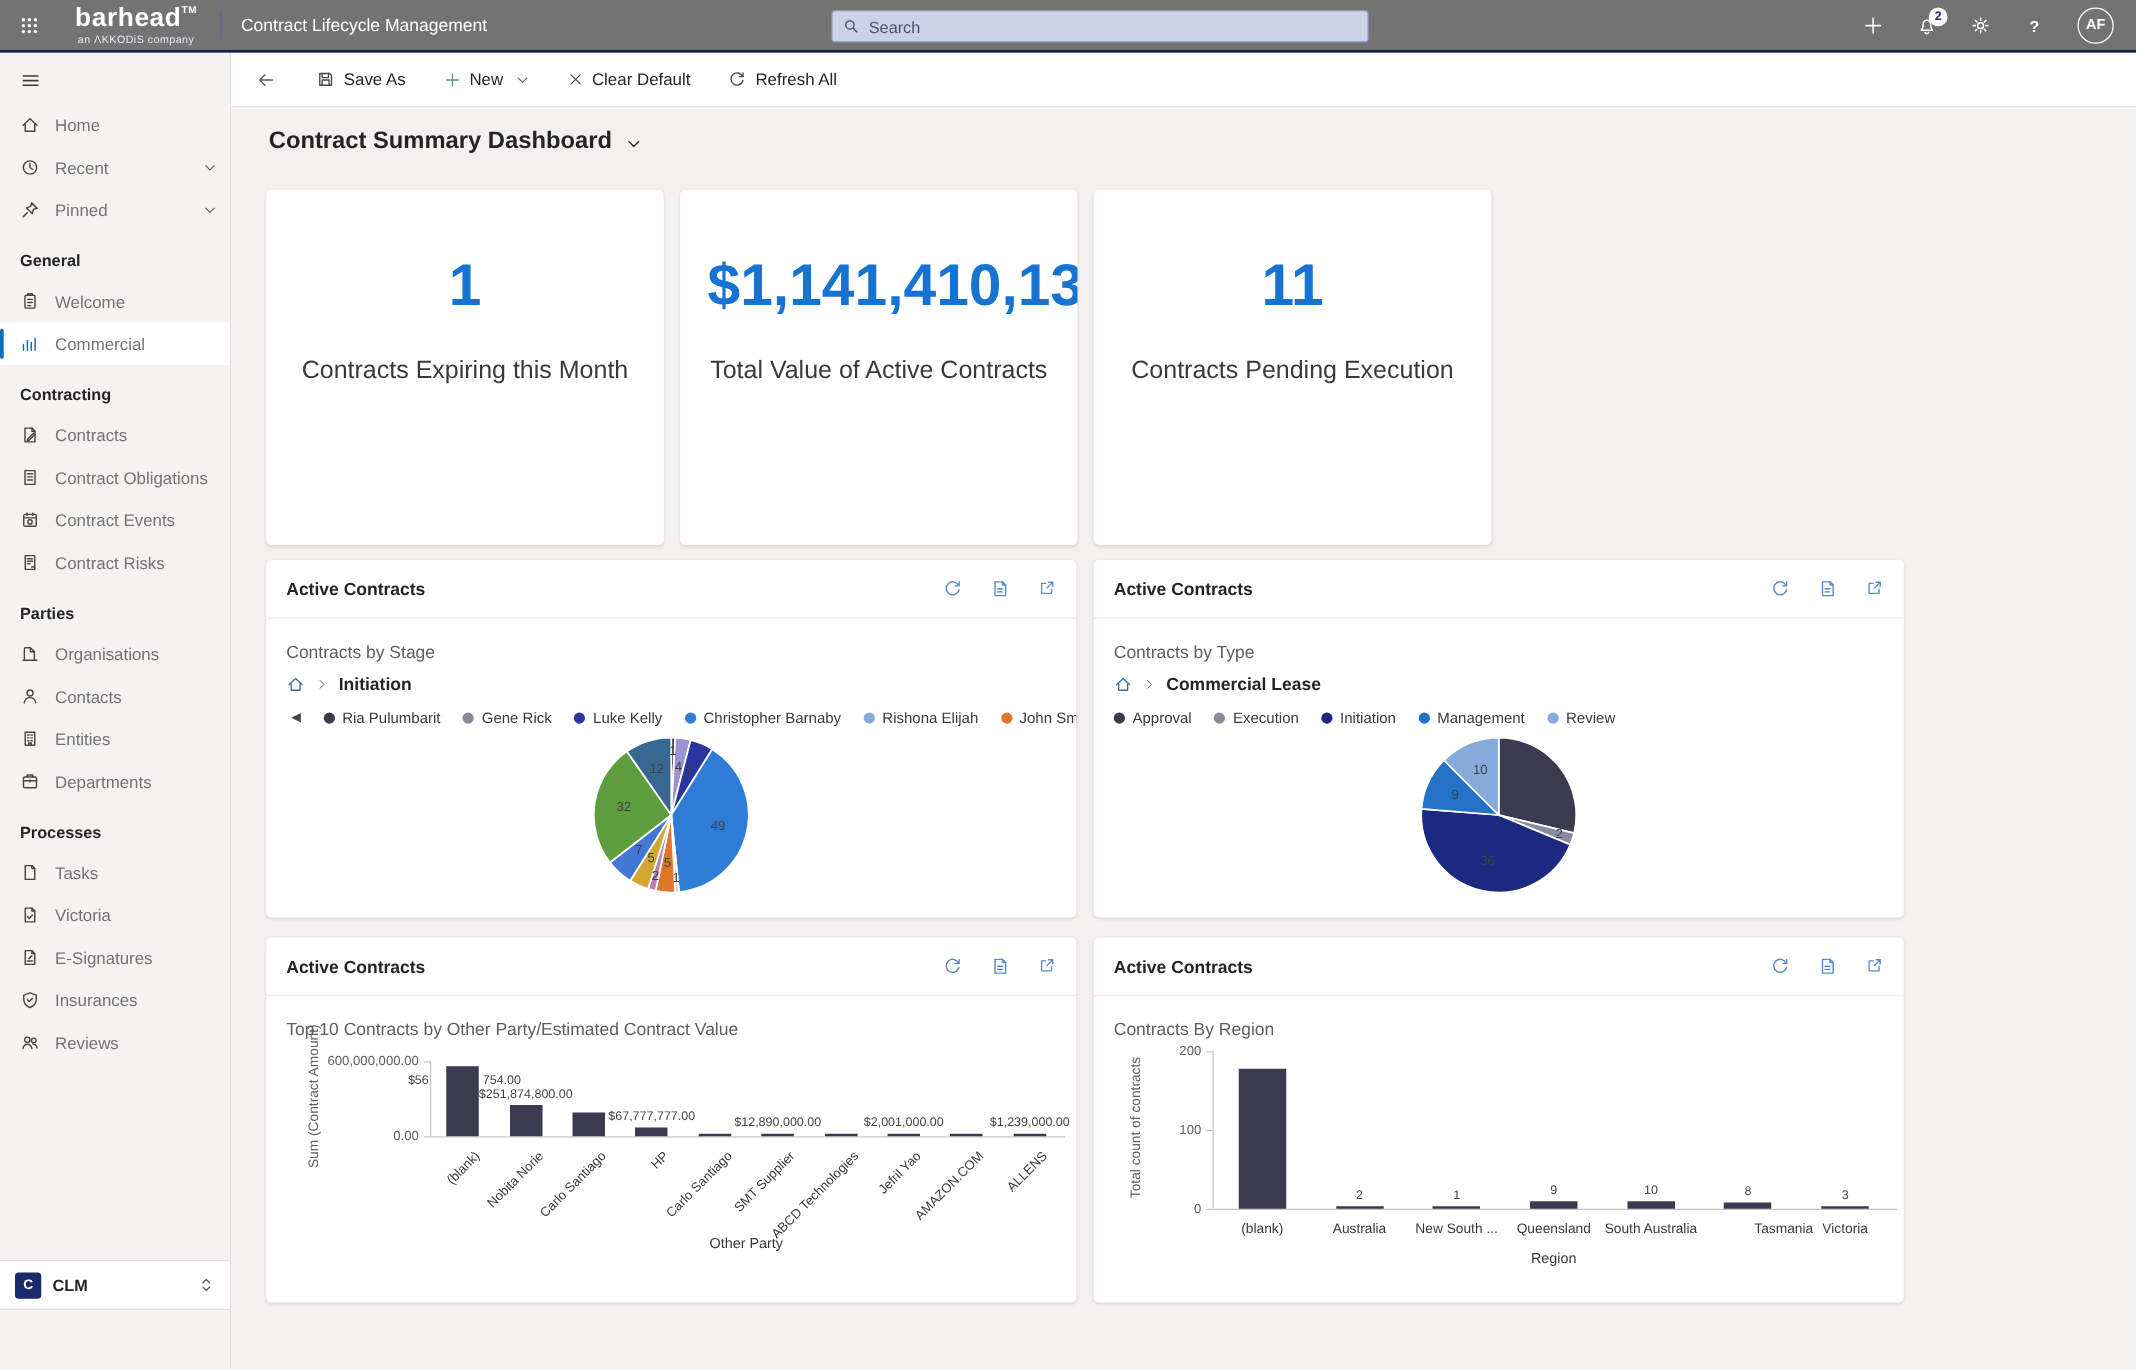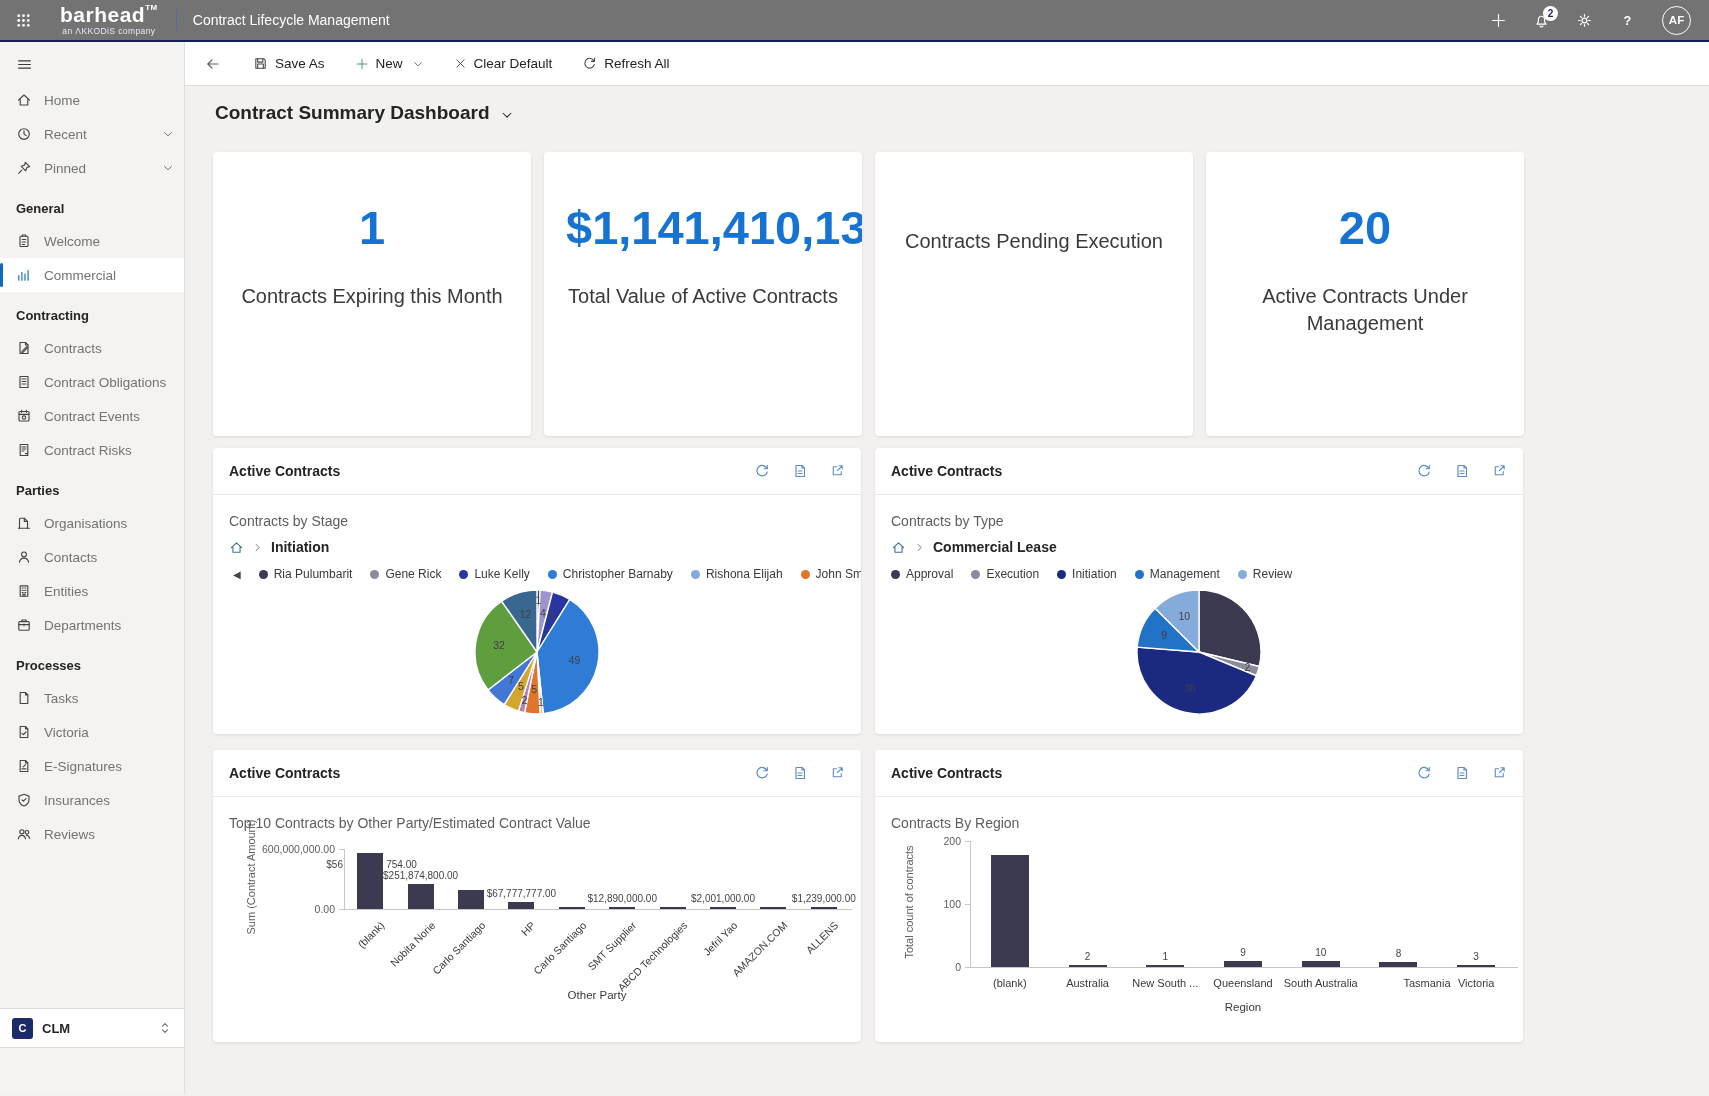--- a/index.html
+++ b/index.html
@@ -125,20 +125,29 @@
           <circle class="f" cx="8" cy="12.5" r="1.3"></circle>
           <circle class="f" cx="12.5" cy="12.5" r="1.3"></circle>
         </svg>
       </button>
     <div class="logo">
       <div class="logo-main"><span>barhead</span><span class="tm">TM</span></div>
       <div class="logo-sub">an ΛKKODiS company</div>
     </div>
     <div class="tb-divider"></div>
     <div class="app-title">Contract Lifecycle Management</div>
+  </div>
+  <div class="tb-search">
+    <span class="icn" id="searchIcon">
+        <svg width="14" height="14" viewBox="0 0 16 16">
+          <circle cx="6.8" cy="6.8" r="3.8"></circle>
+          <path d="M9.6 9.6l3.6 3.6"></path>
+        </svg>
+      </span>
+    <input type="text" placeholder="Search" style="">
   </div>
   <div class="tb-right">
     <button class="tb-ic icn" id="plusIcon">
         <svg width="17" height="17" viewBox="0 0 16 16">
           <path d="M8 2.5v11M2.5 8h11"></path>
         </svg>
       </button>
     <button class="tb-ic icn" id="bellIcon">
         <svg width="17" height="17" viewBox="0 0 16 16">
           <path d="M3.8 11.5h8.4c-.9-1.1-1.3-2-1.3-3.4V6.9a2.9 2.9 0 1 0-5.8 0v1.2c0 1.4-.4 2.3-1.3 3.4z"></path>
@@ -433,25 +442,22 @@
       <div class="kpi-row" id="kpiRow">
   <div class="kpi-card">
     <div class="kpi-value">1</div>
     <div class="kpi-label">Contracts Expiring this Month</div>
   </div>
   <div class="kpi-card clip">
     <div class="kpi-value">$1,141,410,134.</div>
     <div class="kpi-label">Total Value of Active Contracts</div>
   </div>
   <div class="kpi-card">
+    <div class="kpi-value">11</div>
     <div class="kpi-label">Contracts Pending Execution</div>
-  </div>
-  <div class="kpi-card">
-    <div class="kpi-value">20</div>
-    <div class="kpi-label">Active Contracts Under Management</div>
   </div>
         </div>
       <div id="chartArea">
           <div class="chart-card" id="card0" style="top:362px;left:28px;height:286px">
     <div class="cc-header">
       <span class="cc-title">Active Contracts</span>
   <div class="cc-icons">
     <button class="cicon icn">
                   <svg width="16" height="16" viewBox="0 0 16 16">
                     <path d="M12.9 5.5A5.2 5.2 0 1 0 13.2 9"></path>

